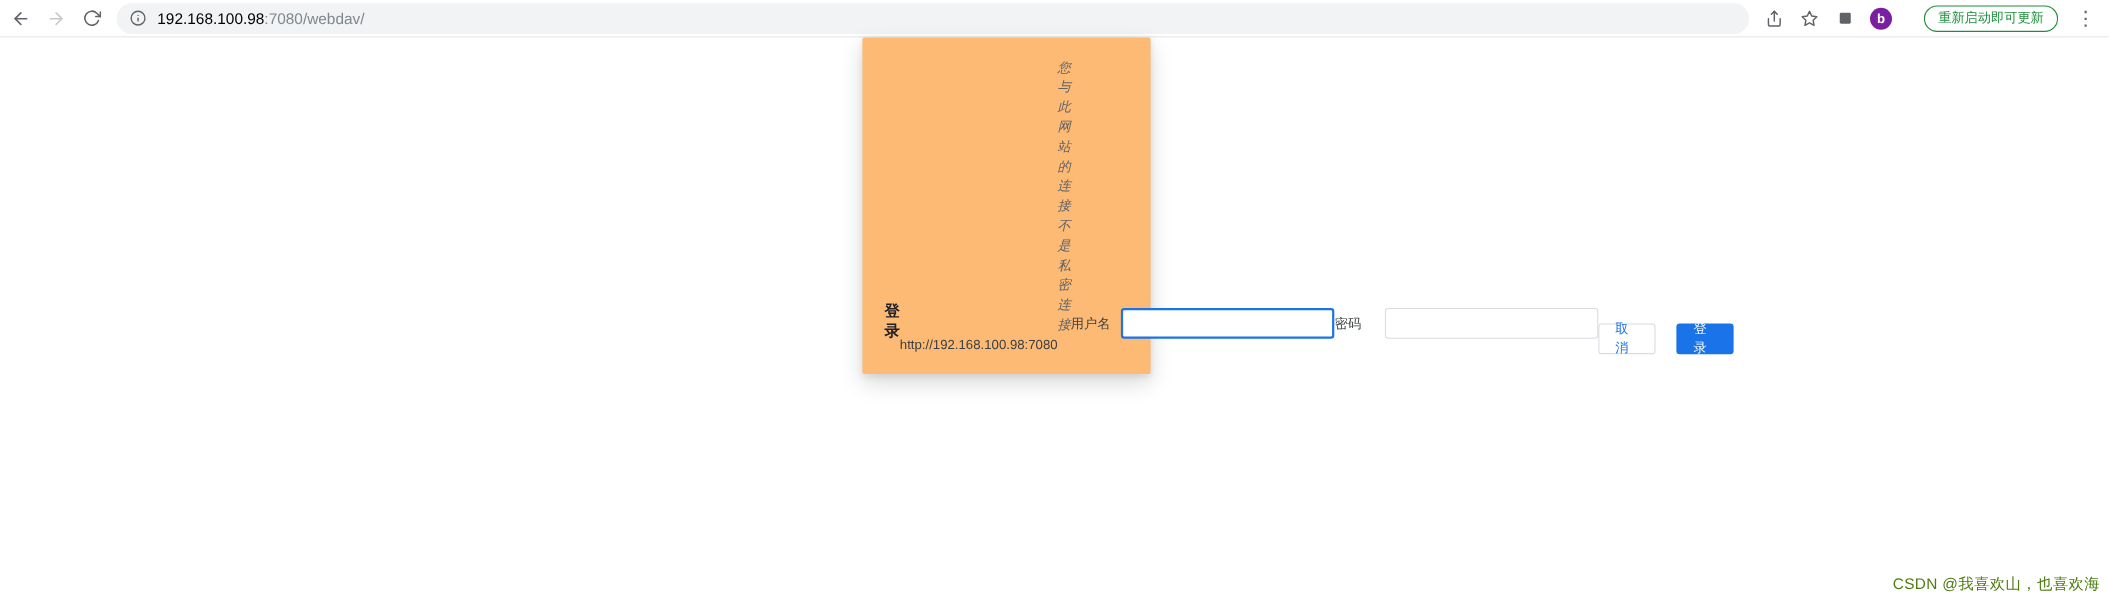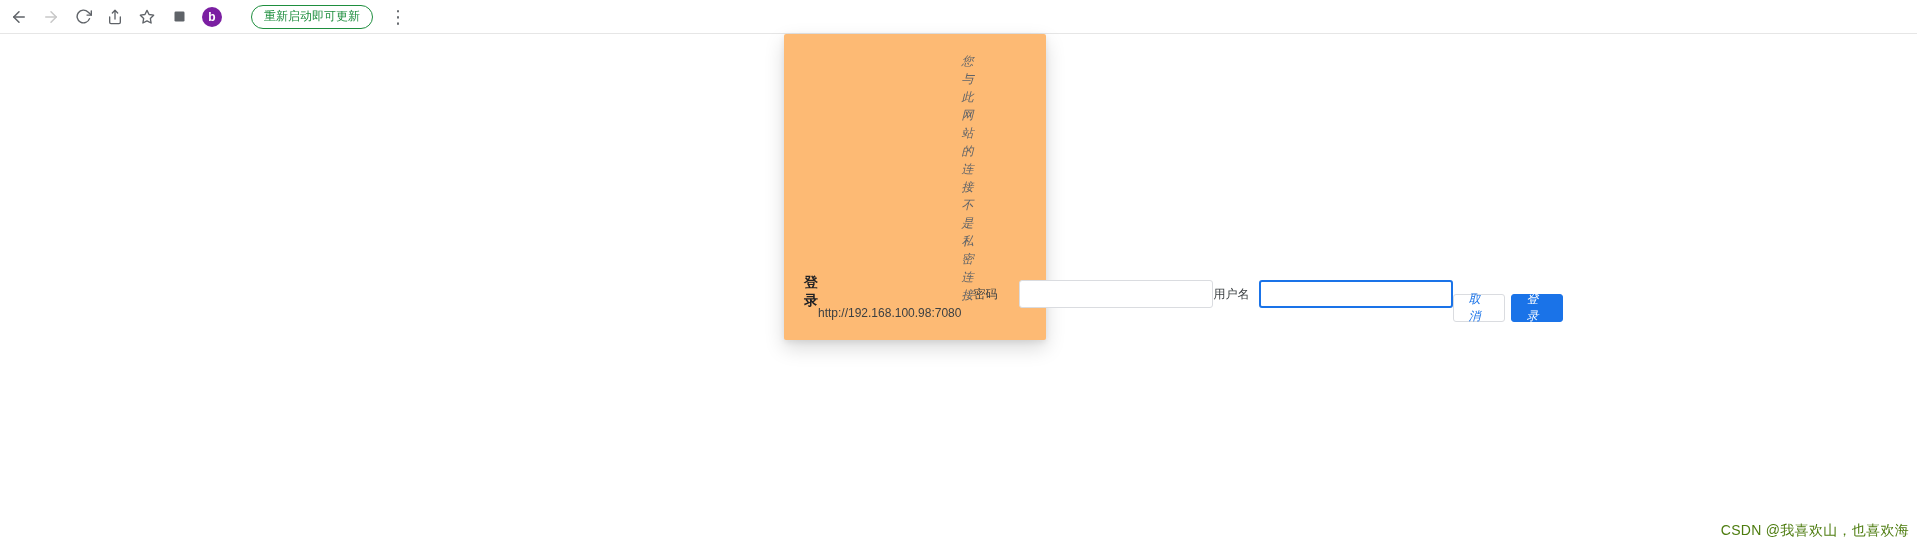--- a/index.html
+++ b/index.html
@@ -67,21 +67,21 @@
     .auth-sub2 { font-size: 12px; color: #5f6368; line-height: 1.5; margin-bottom: 18px; font-style: italic; }
 
     .form-row { display: flex; align-items: center; margin-bottom: 14px; }
     .form-label { width: 46px; font-size: 12px; color: #3c4043; }
     .form-input {
       flex: 1; height: 28px; border: 1px solid #dadce0; border-radius: 3px;
       padding: 0 8px; font-size: 13px; outline: none; background: #fff;
     }
     .form-input.focused { border: 2px solid #1a73e8; padding: 0 7px; }
 
-    .btn-row { display: flex; justify-content: flex-end; gap: 6px; margin-top: 4px; font-style: italic; }
+    .btn-row { display: flex; justify-content: flex-end; gap: 19px; margin-top: 4px; }
     .btn {
       height: 28px; min-width: 52px; padding: 0 14px; font-size: 12px;
       border-radius: 3px; display: flex; align-items: center; justify-content: center;
       cursor: pointer; user-select: none;
     }
     .btn-secondary { background: #fff; border: 1px solid #dadce0; color: #1a73e8; }
     .btn-primary   { background: #1a73e8; border: 1px solid #1a73e8; color: #fff; }
 
     
     .watermark {
@@ -107,20 +107,32 @@
         <polyline points="12 5 19 12 12 19"></polyline>
       </svg>
   </span>
   <span class="tb-icon">
     <svg width="17" height="17" viewBox="0 0 24 24" fill="none" stroke="#5f6368" stroke-width="2" stroke-linecap="round" stroke-linejoin="round">
         <polyline points="23 4 23 10 17 10"></polyline>
         <path d="M20.49 15a9 9 0 1 1-2.12-9.36L23 10"></path>
       </svg>
   </span>
 
+  <div class="addr-wrap">
+    <span class="info-icon">
+      <svg width="15" height="15" viewBox="0 0 24 24" fill="none" stroke="#5f6368" stroke-width="2" stroke-linecap="round" stroke-linejoin="round">
+          <circle cx="12" cy="12" r="10"></circle>
+          <line x1="12" y1="16" x2="12" y2="12"></line>
+          <line x1="12" y1="8" x2="12" y2="8"></line>
+        </svg>
+    </span>
+    <span class="addr-text">
+      <span>192.168.100.98</span><span class="dim">:7080/webdav/</span>
+    </span>
+  </div>
 
   <div class="tb-right">
     <span class="tb-icon">
       <svg width="16" height="16" viewBox="0 0 24 24" fill="none" stroke="#5f6368" stroke-width="2" stroke-linecap="round" stroke-linejoin="round">
           <path d="M4 12v8a2 2 0 0 0 2 2h12a2 2 0 0 0 2-2v-8"></path>
           <polyline points="16 6 12 2 8 6"></polyline>
           <line x1="12" y1="2" x2="12" y2="15"></line>
         </svg>
     </span>
     <span class="tb-icon">
@@ -144,27 +156,27 @@
 </div>
 
 <div class="page">
 
   <div class="auth-box">
     <div class="auth-title">登录</div>
     <div class="auth-sub1">http://192.168.100.98:7080</div>
     <div class="auth-sub2">您与此网站的连接不是私密连接</div>
 
     <div class="form-row">
-      <div class="form-label">密码</div>
-      <input class="form-input" type="password" value="" style="">
+      <div class="form-label">用户名</div>
+      <input class="form-input focused" type="text" value="" style="">
     </div>
 
     <div class="form-row">
-      <div class="form-label">用户名</div>
-      <input class="form-input focused" type="text" value="" style="">
+      <div class="form-label">密码</div>
+      <input class="form-input" type="password" value="" style="">
     </div>
 
     <div class="btn-row">
       <div class="btn btn-secondary">
         <span>取消</span>
       </div>
       <div class="btn btn-primary">
         <span>登录</span>
       </div>
     </div>

